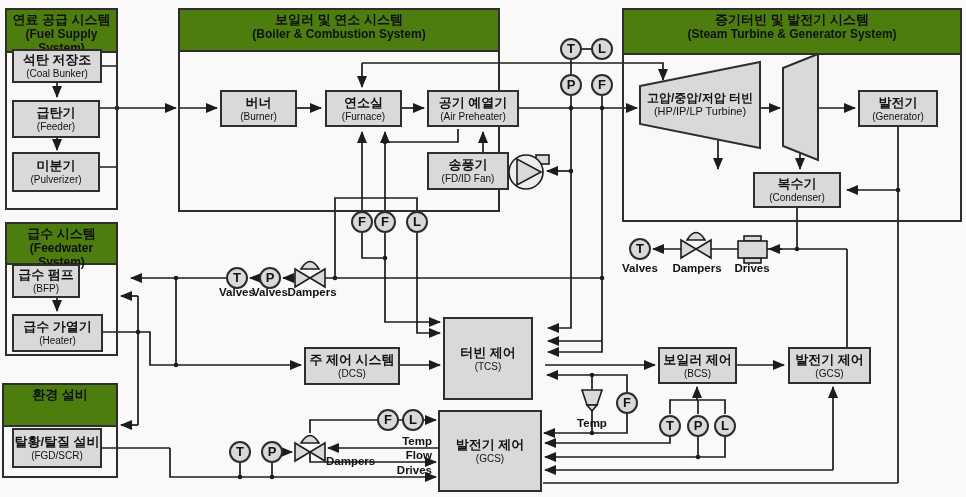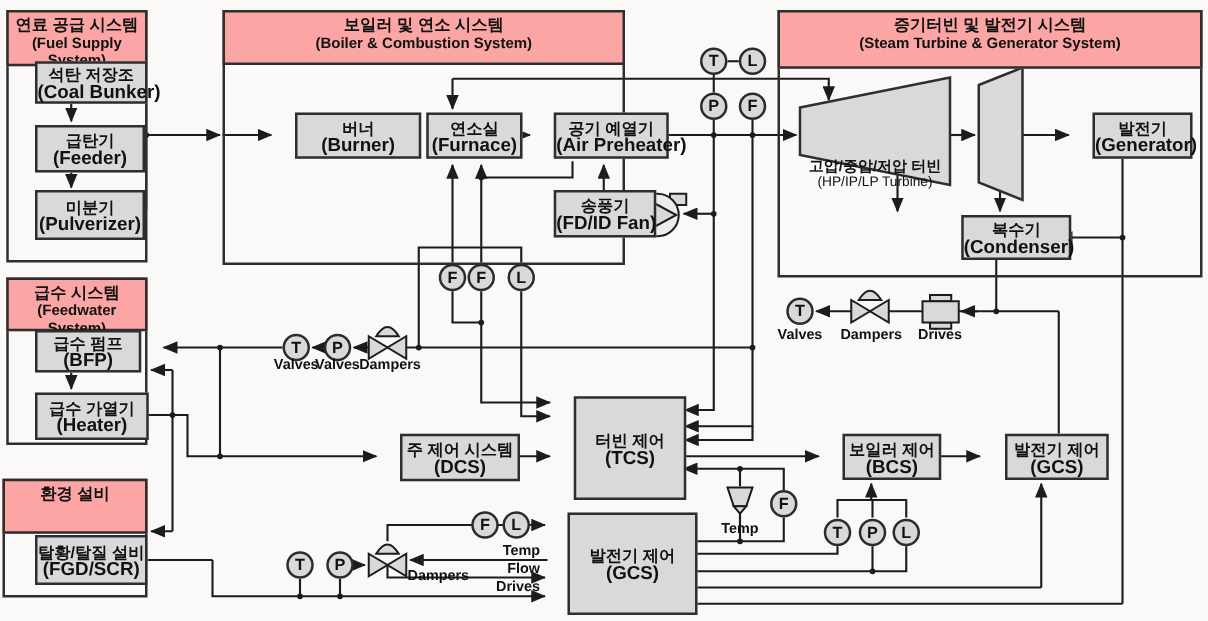--- a/index.html
+++ b/index.html
@@ -1,34 +1,34 @@
 <!DOCTYPE html>
 <html><head>
 <meta charset="utf-8">
 <style>
   html,body{margin:0;padding:0;background:#faf9f7;}
   .stage{position:relative;width:966px;height:497px;background:#faf9f7;overflow:hidden;
          font-family:"Liberation Sans","DejaVu Sans",sans-serif;color:#111;}
   svg.wires{position:absolute;left:0;top:0;}
   .cont{position:absolute;border:2px solid #2e2e2e;box-sizing:border-box;background:transparent;}
-  .chead{position:absolute;left:-2px;right:-2px;top:-2px;background:#fca5a5;border:2px solid #2e2e2e;
+  .chead{position:absolute;left:-2px;right:-2px;top:-2px;background:#4d7c0f;border:2px solid #2e2e2e;
          text-align:center;padding:2px 0 1px 0;}
   .chead .kr{font-size:13px;font-weight:bold;line-height:15px;}
   .chead .en{font-size:12px;font-weight:bold;line-height:14px;}
   .ebox{position:absolute;border:2px solid #2e2e2e;background:#d9d9d9;box-sizing:border-box;
-        display:flex;flex-direction:column;justify-content:center;text-align:center;margin-left:16px;}
+        display:flex;flex-direction:column;justify-content:center;text-align:center;}
   .ebox .kr{font-size:13px;font-weight:bold;line-height:15px;white-space:nowrap;}
-  .ebox .en{font-size:15px;font-weight:bold;line-height:13px;white-space:nowrap;}
+  .ebox .en{font-size:10px;font-weight:normal;line-height:13px;white-space:nowrap;}
   .circ{position:absolute;width:22px;height:22px;border:2px solid #2b2b2b;border-radius:50%;
         background:#d9d9d9;box-sizing:border-box;text-align:center;
         font-size:13px;font-weight:bold;line-height:18px;}
   .lab{position:absolute;font-size:11.5px;font-weight:bold;white-space:nowrap;}
   .lab.c{text-align:center;}
   .lab.r{text-align:right;}
-  .tplabel{position:absolute;text-align:center;margin-top:35px;}
+  .tplabel{position:absolute;text-align:center;}
   .tplabel .kr{font-size:12px;font-weight:bold;line-height:14px;white-space:nowrap;}
   .tplabel .en{font-size:11px;font-weight:normal;line-height:13px;white-space:nowrap;}
 </style>
 </head>
 <body>
 
 <div class="stage">
 
   <svg class="wires" width="966" height="497" viewBox="0 0 966 497">
     <defs>
@@ -212,21 +212,21 @@
     <div class="en">(Coal Bunker)</div>
   </div>
   <div class="ebox" style="left:12px;top:100px;width:88px;height:38px">
     <div class="kr">급탄기</div>
     <div class="en">(Feeder)</div>
   </div>
   <div class="ebox" style="left:12px;top:152px;width:88px;height:40px">
     <div class="kr">미분기</div>
     <div class="en">(Pulverizer)</div>
   </div>
-  <div class="ebox" style="left:220px;top:90px;width:101px;height:37px">
+  <div class="ebox" style="left:220px;top:90px;width:77px;height:37px">
     <div class="kr">버너</div>
     <div class="en">(Burner)</div>
   </div>
   <div class="ebox" style="left:325px;top:90px;width:77px;height:37px">
     <div class="kr">연소실</div>
     <div class="en">(Furnace)</div>
   </div>
   <div class="ebox" style="left:427px;top:90px;width:92px;height:37px">
     <div class="kr">공기 예열기</div>
     <div class="en">(Air Preheater)</div>
@@ -240,21 +240,21 @@
     <div class="en">(HP/IP/LP Turbine)</div>
   </div>
   <div class="ebox" style="left:858px;top:90px;width:80px;height:37px">
     <div class="kr">발전기</div>
     <div class="en">(Generator)</div>
   </div>
   <div class="ebox" style="left:753px;top:172px;width:88px;height:36px">
     <div class="kr">복수기</div>
     <div class="en">(Condenser)</div>
   </div>
-  <div class="ebox" style="left:12px;top:264px;width:85px;height:34px">
+  <div class="ebox" style="left:12px;top:264px;width:68px;height:34px">
     <div class="kr">급수 펌프</div>
     <div class="en">(BFP)</div>
   </div>
   <div class="ebox" style="left:12px;top:314px;width:91px;height:38px">
     <div class="kr">급수 가열기</div>
     <div class="en">(Heater)</div>
   </div>
   <div class="ebox" style="left:12px;top:428px;width:90px;height:40px">
     <div class="kr">탈황/탈질 설비</div>
     <div class="en">(FGD/SCR)</div>

